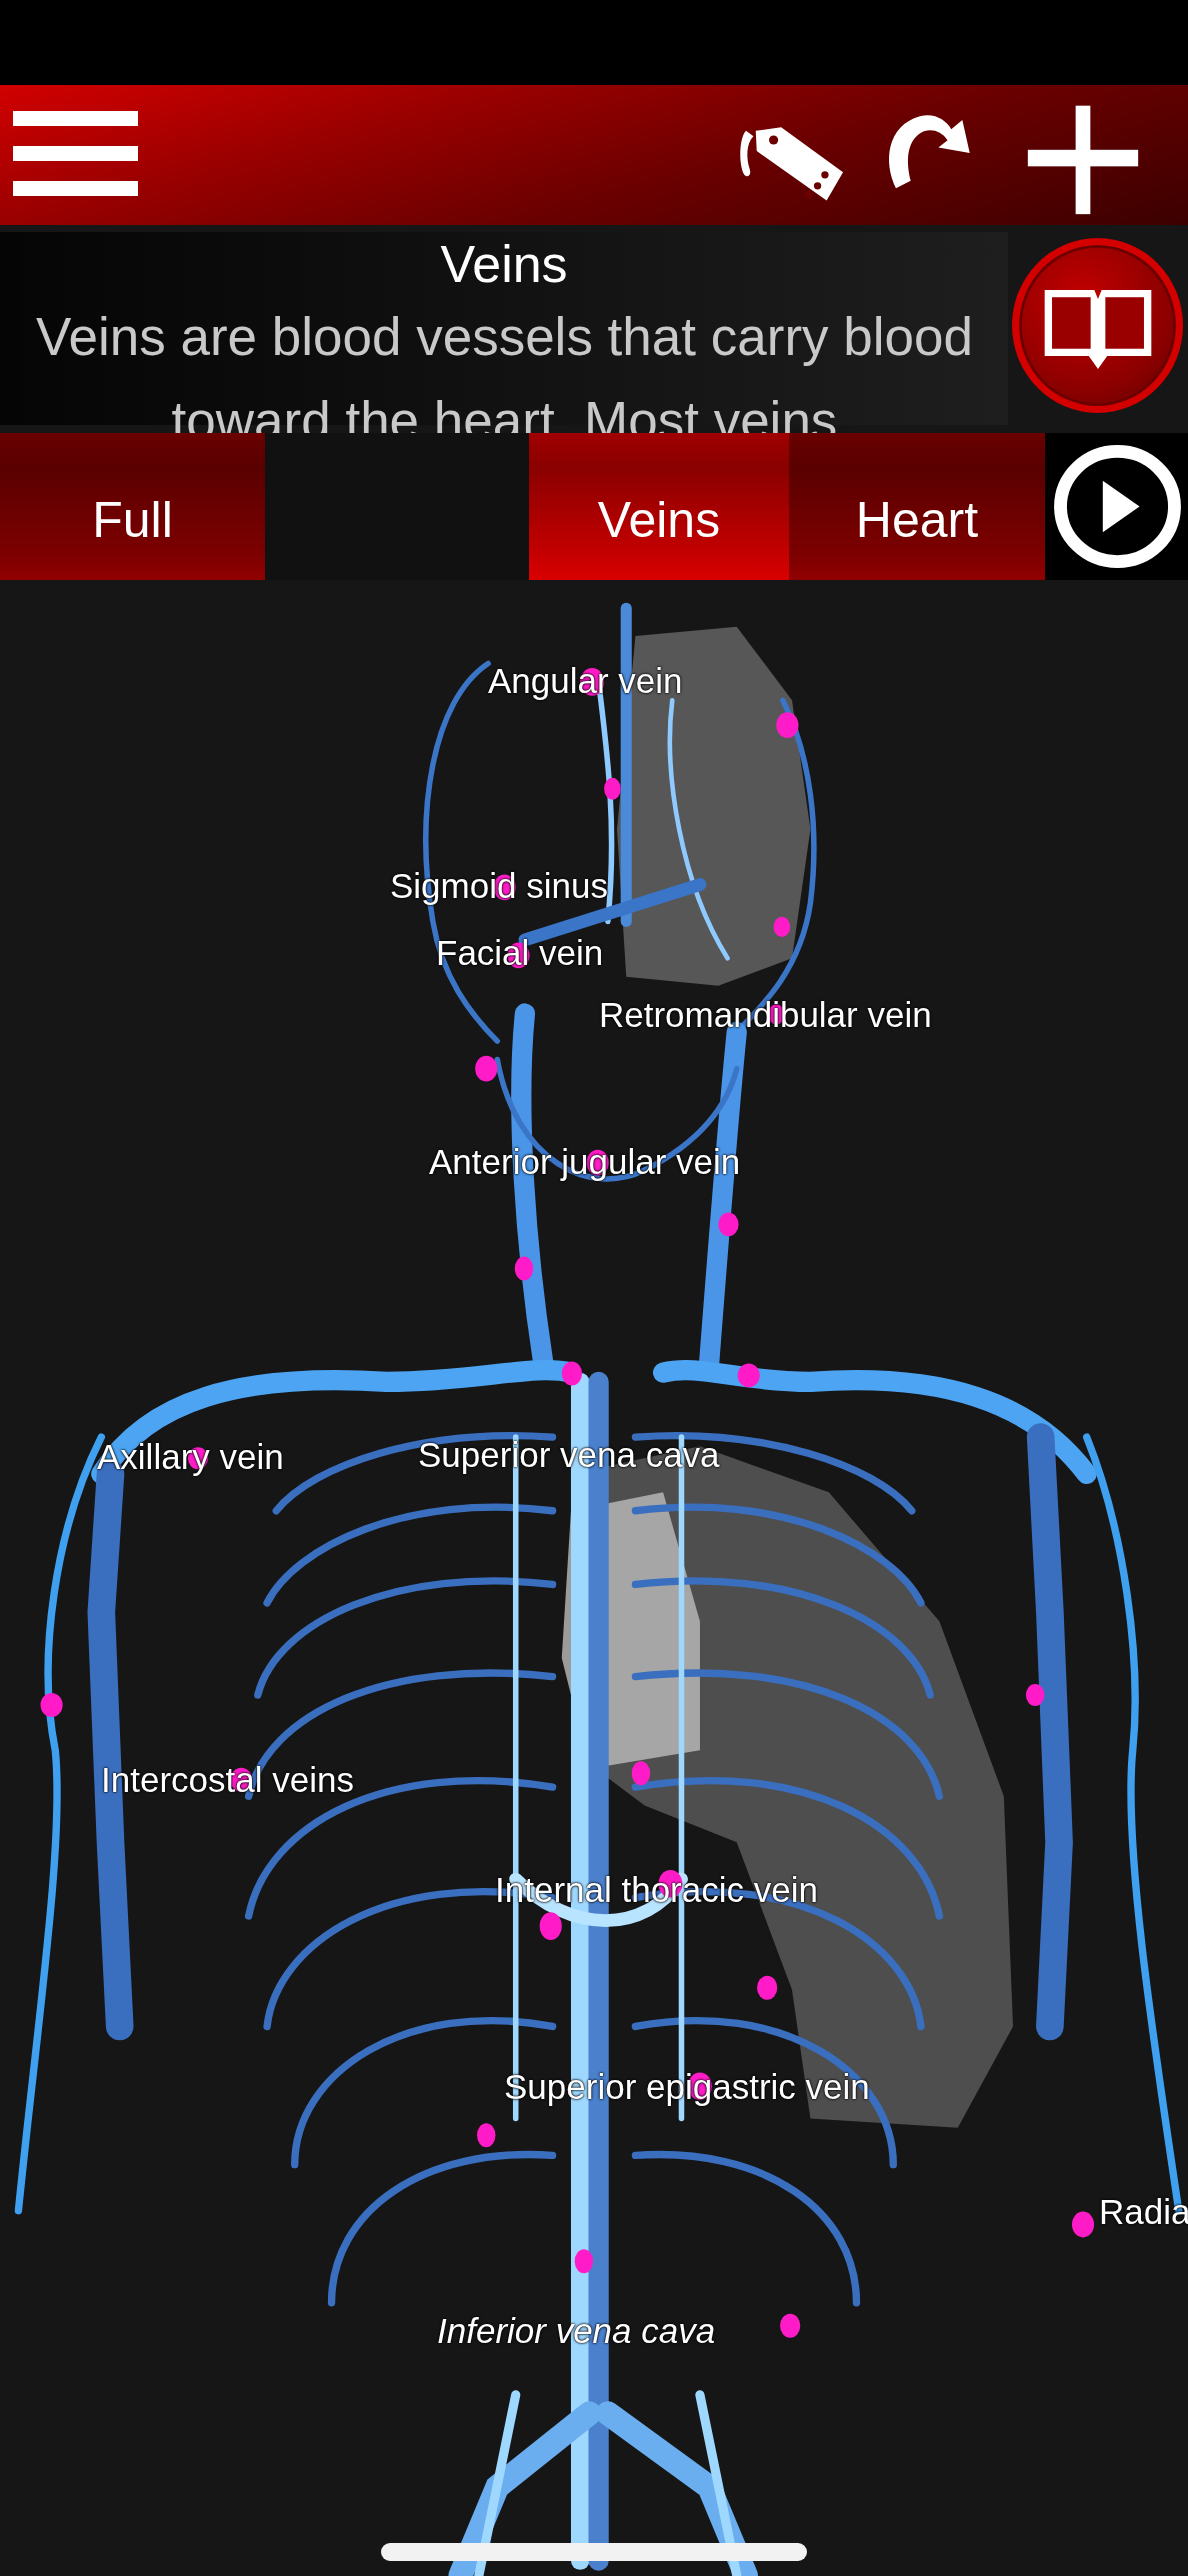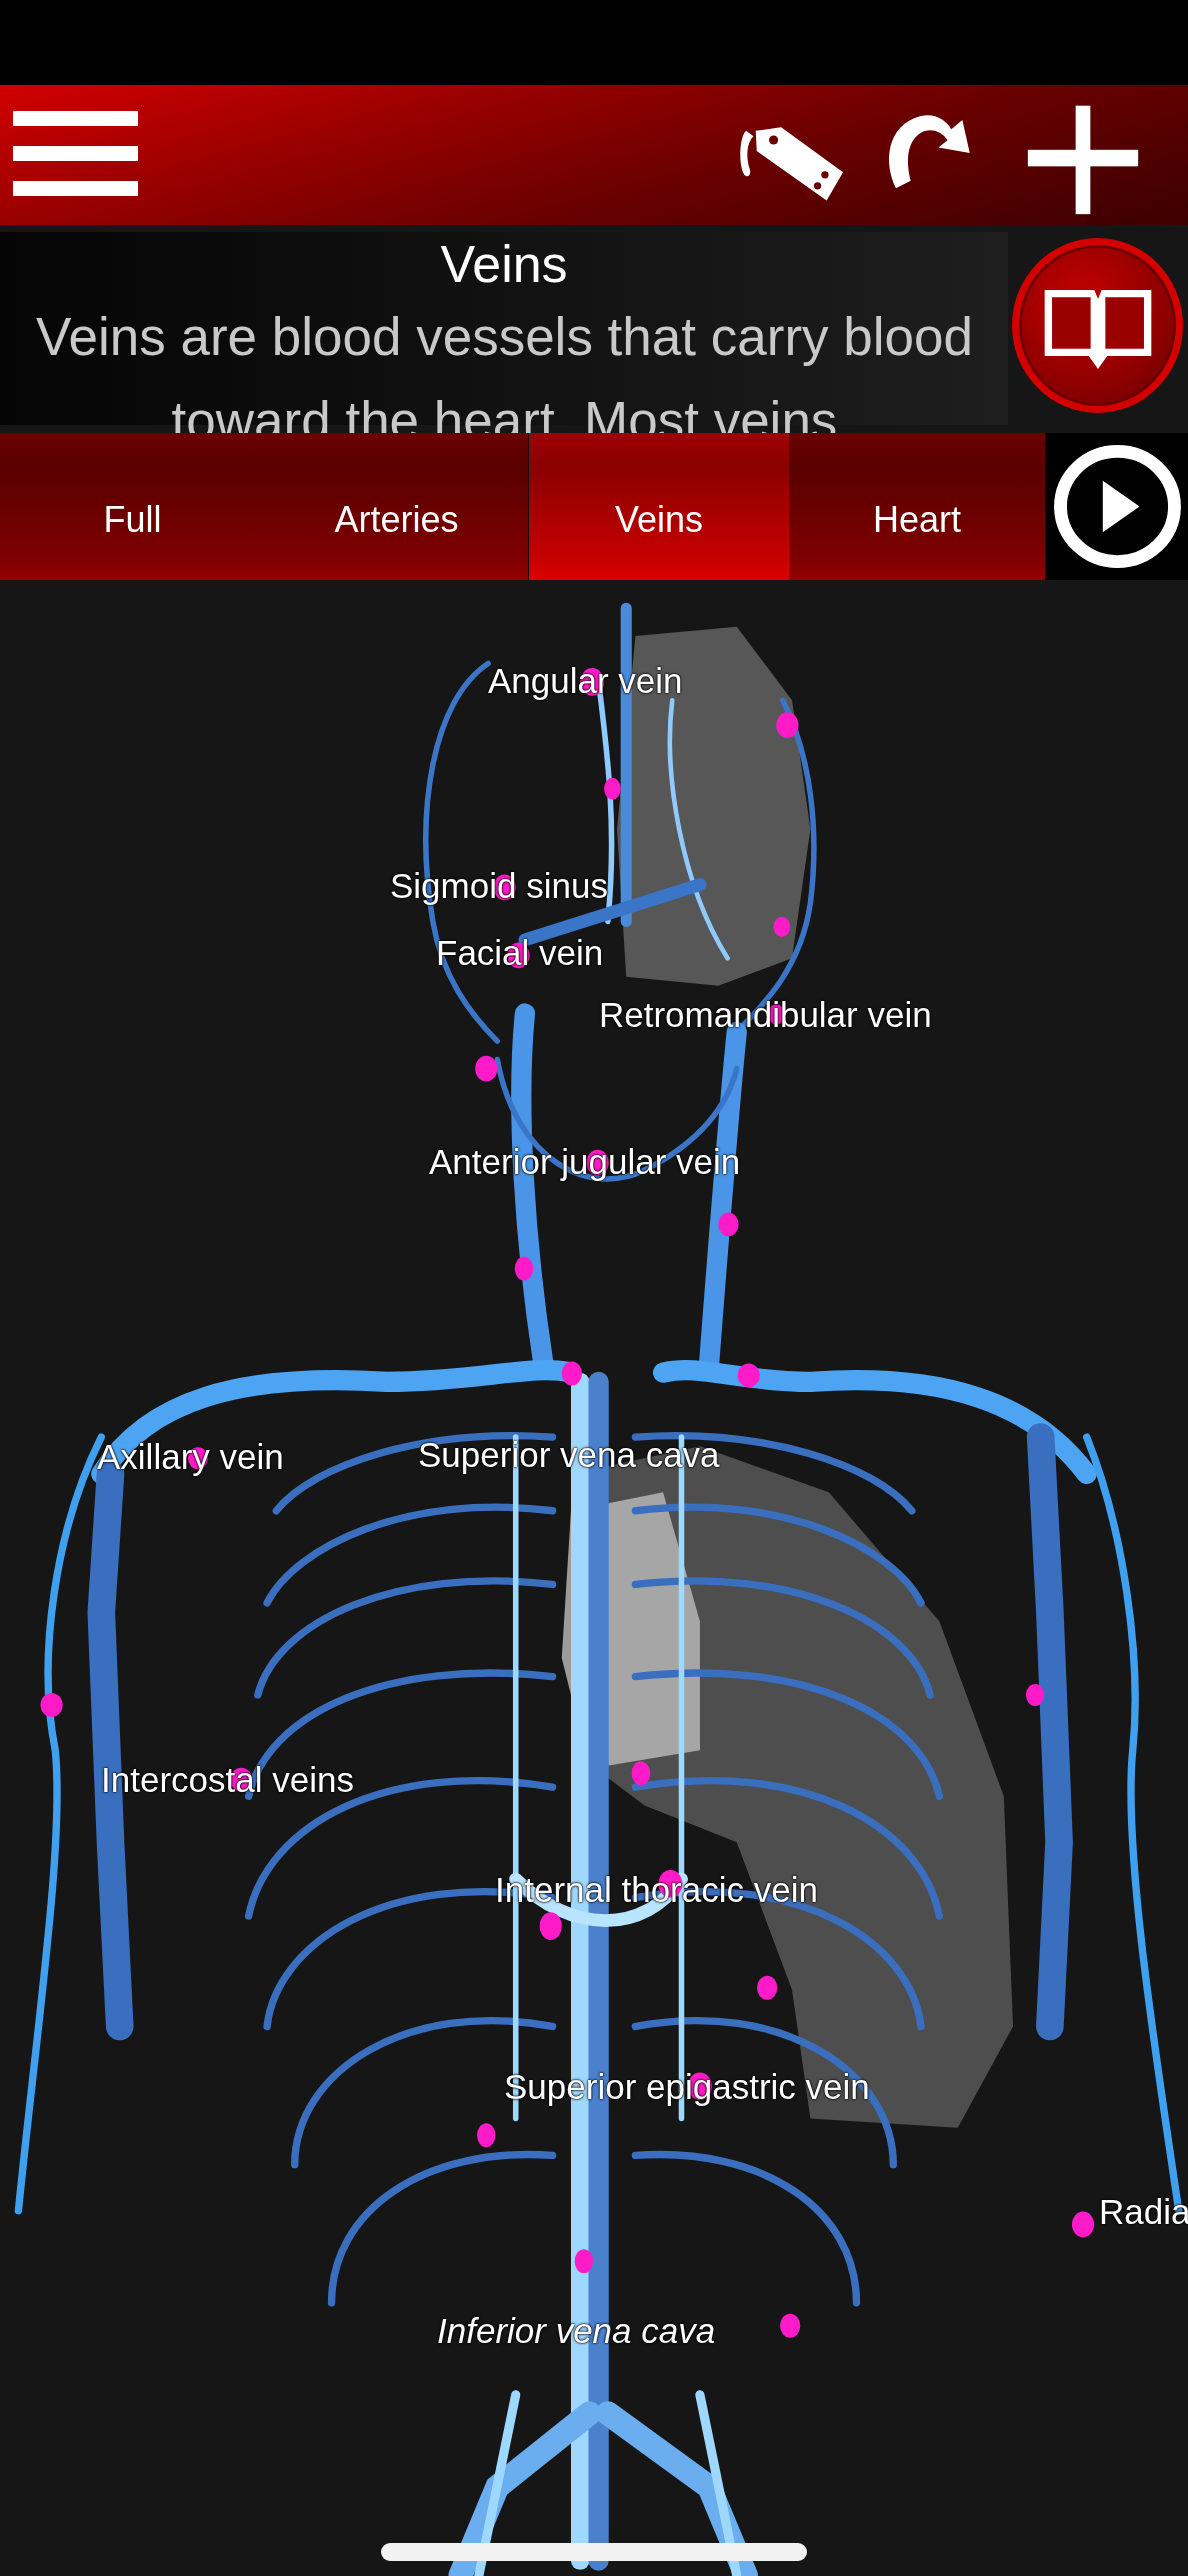--- a/index.html
+++ b/index.html
@@ -30,21 +30,21 @@
     position: absolute; left: 1012px; top: 238px; width: 171px; height: 175px; border-radius: 50%;
     background: radial-gradient(circle at 40% 35%, #c40000 0%, #8a0000 65%, #5a0000 100%);
     border: 7.4px solid #d40000;
     box-shadow: inset 0 0 0 2.8px #6a0000;
   }
   .book-btn svg { position: absolute; left: 22px; top: 41px; }
 
   .tabs-bar { position: absolute; left: 0; top: 433px; width: 1188px; height: 147px; background: #111; }
   .tab {
     position: absolute; top: 0; height: 174px; display: flex; align-items: center; justify-content: center;
-    color: #fff; font-size: 36px;
+    color: #fff; font-size: 50px;
     background: linear-gradient(180deg, #6a0000 0%, #5a0000 20%, #7d0000 70%, #9c0000 92%, #6a0000 100%);
   }
   .tab.active { background: linear-gradient(180deg, #a00000 0%, #8a0000 20%, #c50000 70%, #e40000 92%, #b00000 100%); }
   .tab-full { left: 0; width: 265px; }
   .tab-arteries { left: 265px; width: 263px; }
   .tab-veins { left: 529px; width: 260px; }
   .tab-heart { left: 789px; width: 256px; }
   .play-btn { position: absolute; left: 1045px; top: 0; width: 144px; height: 147px; background: #000; }
   .play-btn svg { position: absolute; left: 5.5px; top: 11px; }
 
@@ -102,21 +102,20 @@
 <div class="book-btn">
   <svg width="114" height="85" viewBox="0 0 124 92">
     <path d="M4 4 L58 4 L62 14 L66 4 L120 4 L120 76 L72 76 L62 90 L52 76 L4 76 Z" fill="#fff"></path>
     <rect x="12" y="12" width="42" height="56" fill="#9a0000"></rect>
     <rect x="70" y="12" width="42" height="56" fill="#9a0000"></rect>
   </svg>
 </div>
 
 <div class="tabs-bar">
   <div class="tab tab-full">Full</div>
-  <div class="tab tab-arteries">Arteries</div>
   <div class="tab tab-veins active">Veins</div>
   <div class="tab tab-heart">Heart</div>
   <div class="play-btn">
     <svg width="133" height="125" viewBox="0 0 144 136">
       <ellipse cx="72" cy="68" rx="62" ry="60" fill="none" stroke="#fff" stroke-width="14"></ellipse>
       <path d="M56 40 L96 68 L56 96 Z" fill="#fff"></path>
     </svg>
   </div>
 </div>
 

